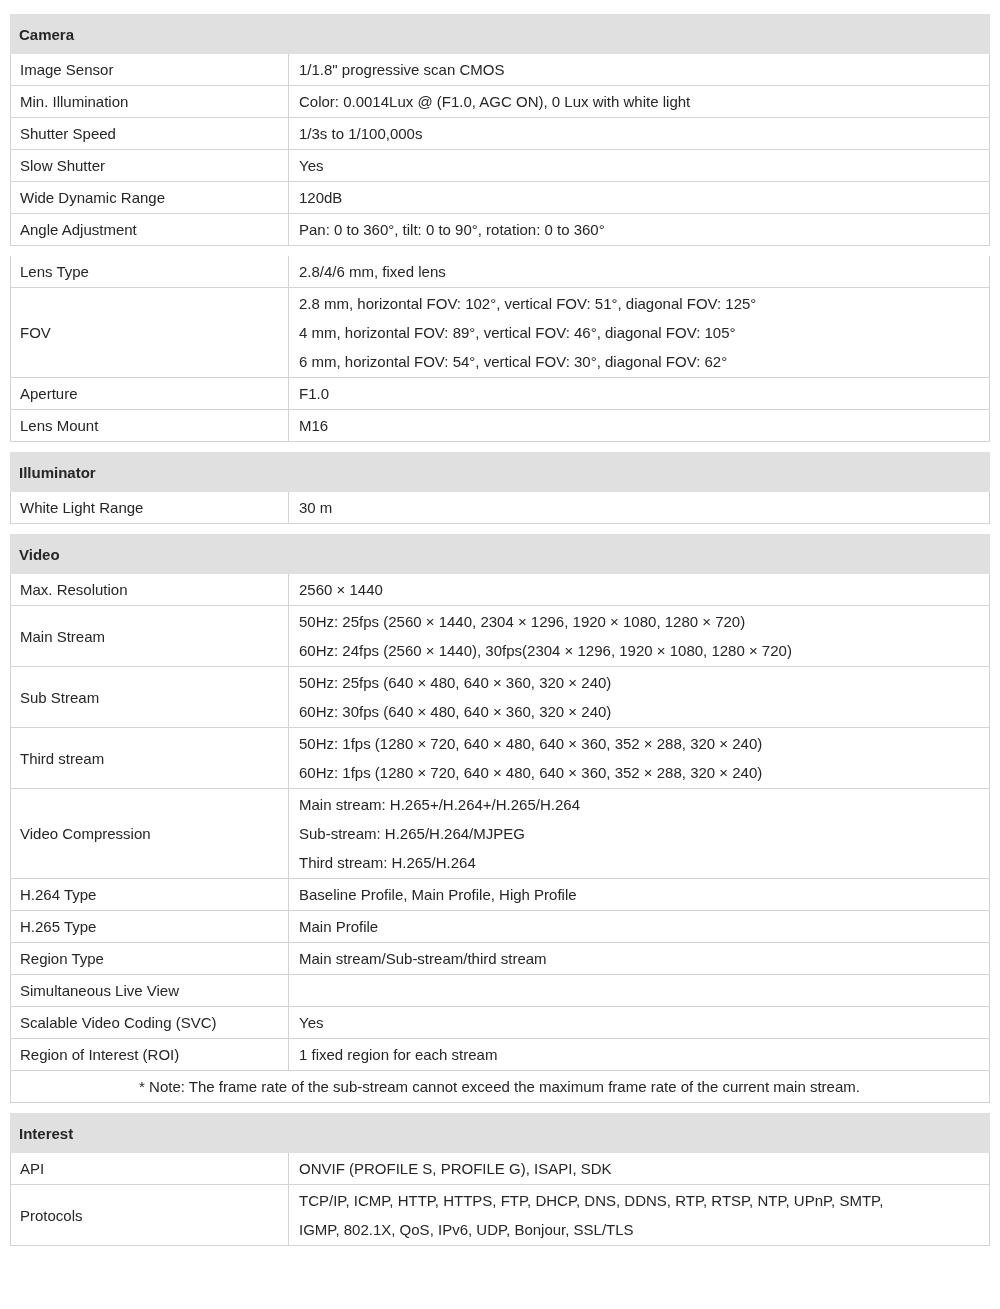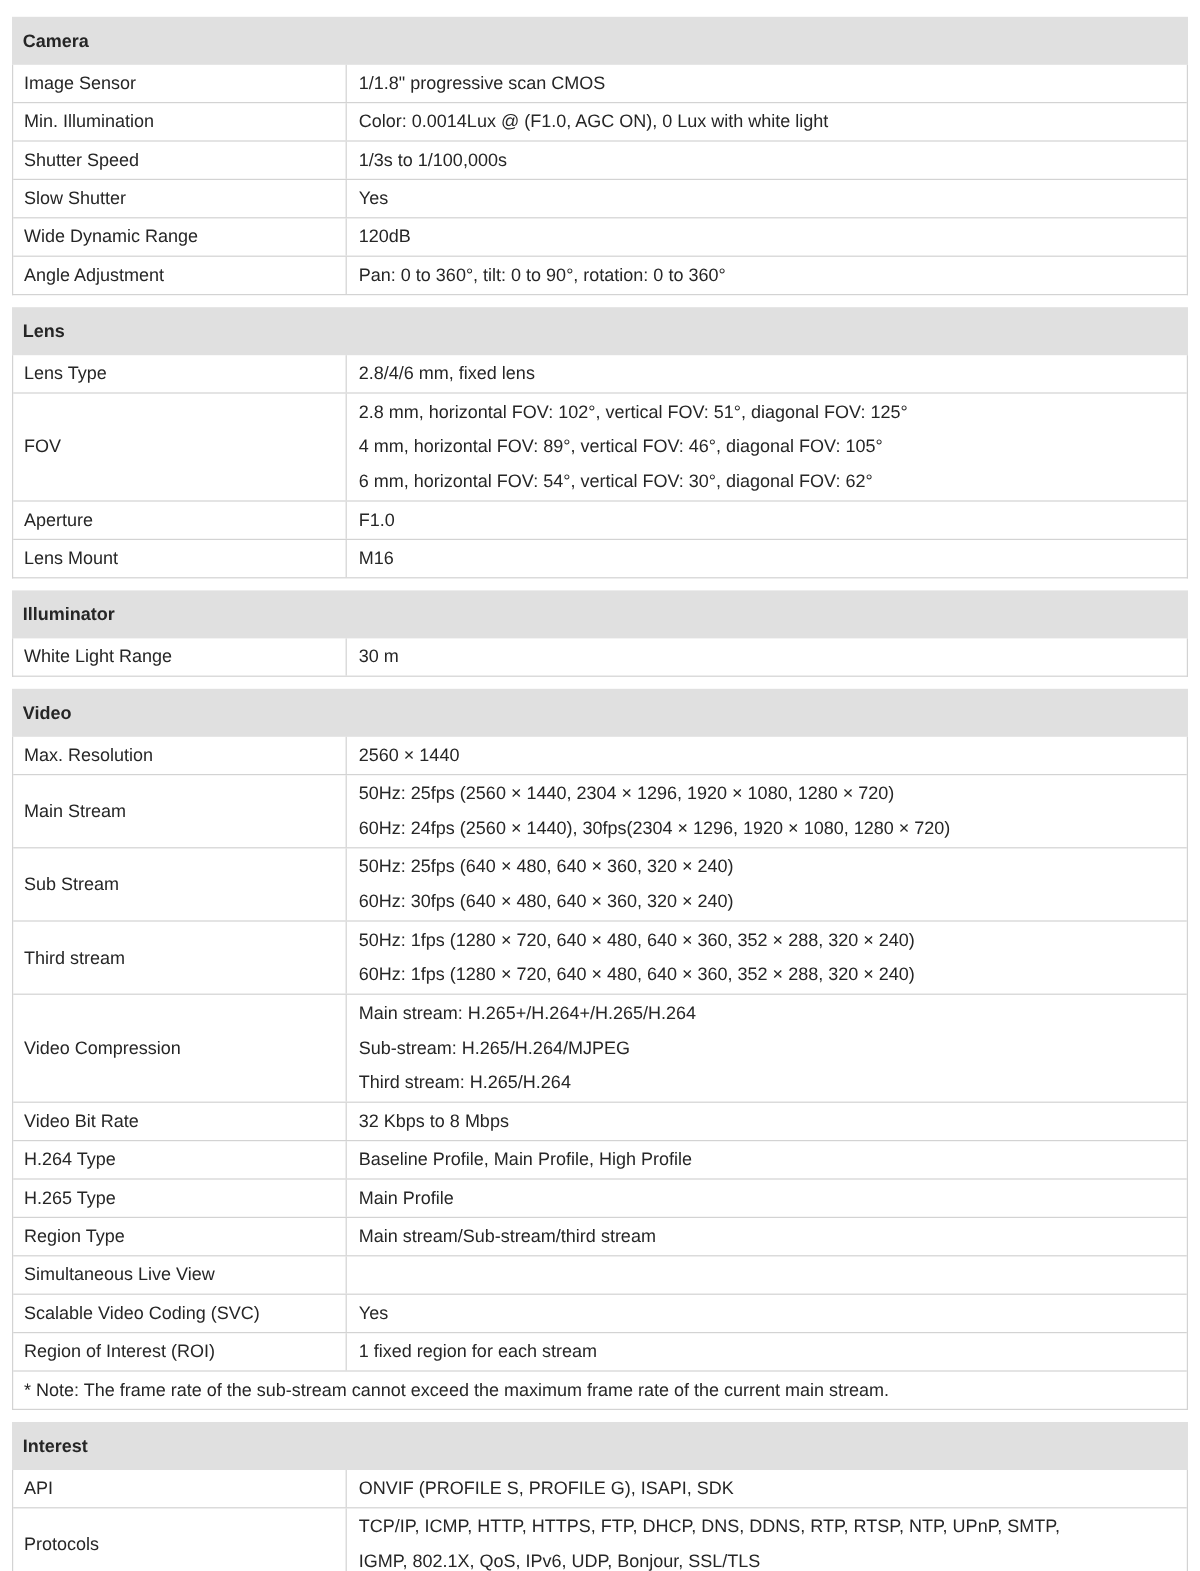--- a/index.html
+++ b/index.html
@@ -35,21 +35,21 @@
   .cell { padding: 1px 10px; line-height: 29px; }
   .label {
     flex: 0 0 278px;
     max-width: 278px;
     border-right: 1px solid var(--border);
     display: flex;
     align-items: center;
     padding-left: 9px;
   }
   .value { flex: 1; }
-  .note-cell { flex: 1; padding-left: 9px; }
+  .note-cell { flex: 1; padding-left: 9px; text-align: center; }
 </style>
 </head>
 <body>
 
 <div class="sheet" id="spec-sheet">
     <div class="section">
       <div class="section-header">Camera</div>
       <div class="rows">
         <div class="row">
           <div class="cell label">Image Sensor</div>
@@ -83,21 +83,20 @@
         </div>
         <div class="row">
           <div class="cell label">Angle Adjustment</div>
           <div class="cell value">
             <div class="value-line">Pan: 0 to 360°, tilt: 0 to 90°, rotation: 0 to 360°</div>
           </div>
         </div>
       </div>
     </div>
     <div class="section">
-      <div class="section-header">Lens</div>
       <div class="rows">
         <div class="row">
           <div class="cell label">Lens Type</div>
           <div class="cell value">
             <div class="value-line">2.8/4/6 mm, fixed lens</div>
           </div>
         </div>
         <div class="row">
           <div class="cell label">FOV</div>
           <div class="cell value">
@@ -163,26 +162,20 @@
         </div>
         <div class="row">
           <div class="cell label">Video Compression</div>
           <div class="cell value">
             <div class="value-line">Main stream: H.265+/H.264+/H.265/H.264</div>
             <div class="value-line">Sub-stream: H.265/H.264/MJPEG</div>
             <div class="value-line">Third stream: H.265/H.264</div>
           </div>
         </div>
         <div class="row">
-          <div class="cell label">Video Bit Rate</div>
-          <div class="cell value">
-            <div class="value-line">32 Kbps to 8 Mbps</div>
-          </div>
-        </div>
-        <div class="row">
           <div class="cell label">H.264 Type</div>
           <div class="cell value">
             <div class="value-line">Baseline Profile, Main Profile, High Profile</div>
           </div>
         </div>
         <div class="row">
           <div class="cell label">H.265 Type</div>
           <div class="cell value">
             <div class="value-line">Main Profile</div>
           </div>

